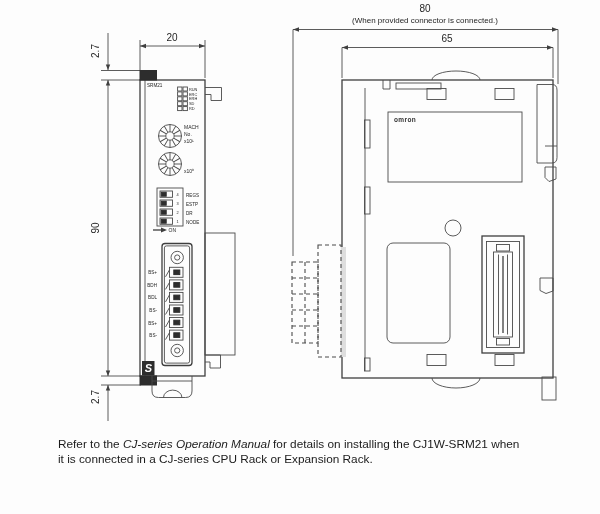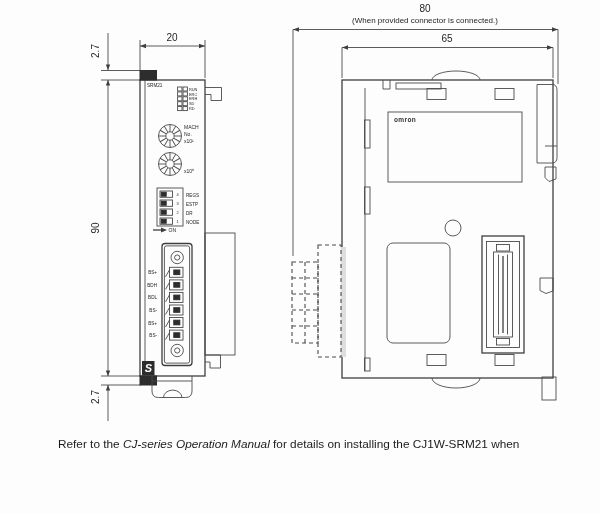--- a/index.html
+++ b/index.html
@@ -276,14 +276,14 @@
       <line class="dash" x1="292" y1="278" x2="318" y2="278"></line>
       <line class="dash" x1="292" y1="294" x2="318" y2="294"></line>
       <line class="dash" x1="292" y1="310" x2="318" y2="310"></line>
       <line class="dash" x1="292" y1="326" x2="318" y2="326"></line>
       <line class="dash" x1="305" y1="262" x2="305" y2="343"></line>
     </g>
   </g>
 </svg>
 
 
-<p class="caption"><span>Refer to the </span><span class="it">CJ-series Operation Manual</span><span> for details on installing the CJ1W-SRM21 when</span><br></p>
+<p class="caption"><span>Refer to the </span><span class="it">CJ-series Operation Manual</span><span> for details on installing the CJ1W-SRM21 when</span><br><span>it is connected in a CJ-series CPU Rack or Expansion Rack.</span></p>
 </div>
 
 </body></html>

